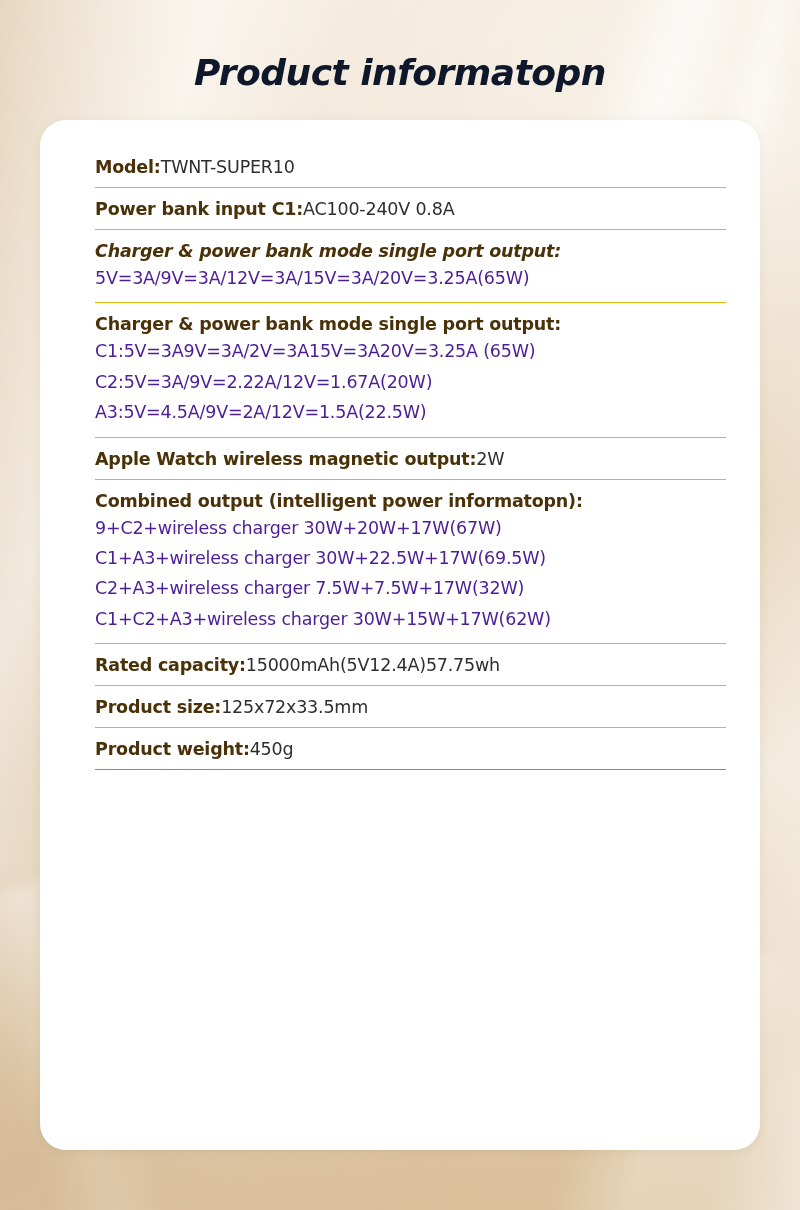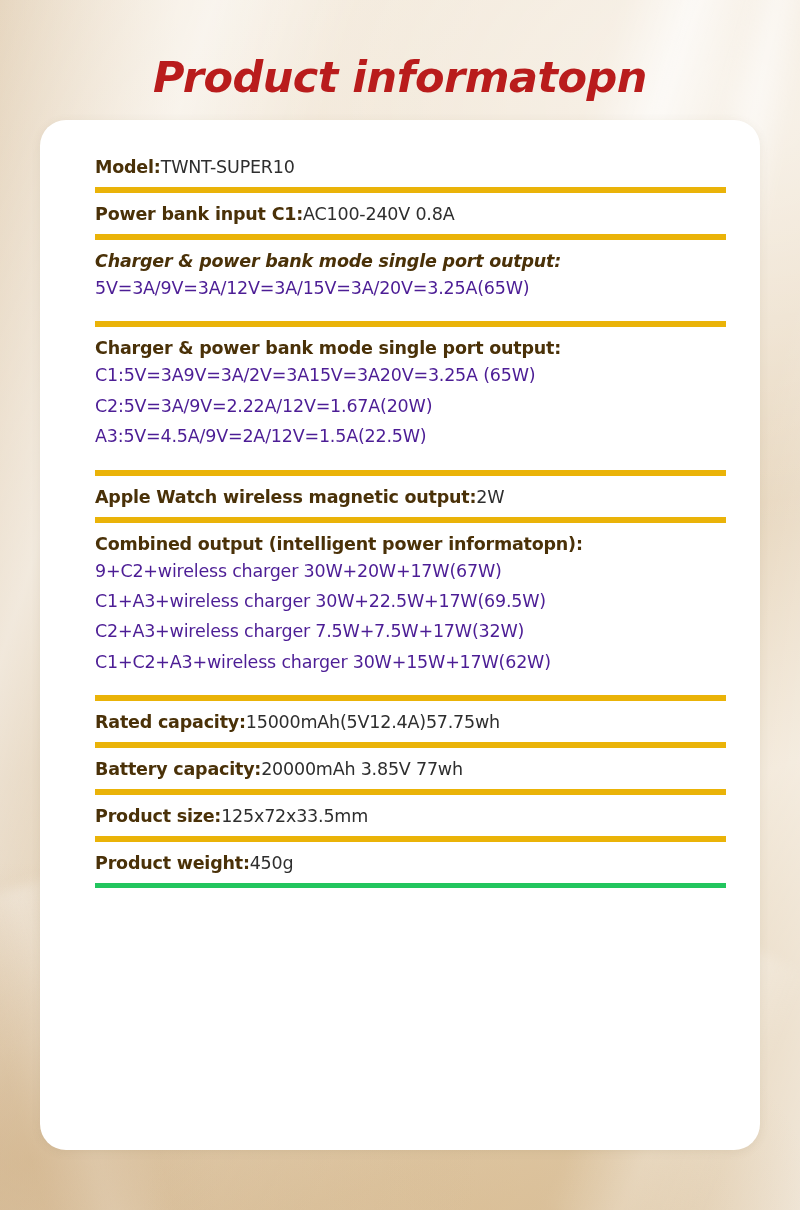--- a/index.html
+++ b/index.html
@@ -48,45 +48,45 @@
   
   .title {
     position: absolute;
     top: 52px;
     left: 0;
     width: 100%;
     text-align: center;
     font-family: "DejaVu Sans", sans-serif;
     font-weight: bold;
     font-style: italic;
-    font-size: 43px;
+    font-size: 36px;
     letter-spacing: -0.5px;
-    color: #b91c1c;
+    color: #0f172a;
   }
 
   
   .card {
     position: absolute;
     left: 40px;
     top: 120px;
     width: 720px;
     height: 1030px;
     background: #ffffff;
     border-radius: 26px;
     box-shadow: 0 2px 10px rgba(120,95,60,0.10);
     padding: 26px 34px 20px 55px;
   }
 
   .spec-list { width: 100%; }
 
   .row {
-    border-bottom: 6px solid #eab308;
+    border-bottom: 1px solid #eab308;
     padding: 11px 0 10px 0;
   }
-  .row:last-child { border-bottom: 5px solid #22c55e; }
+  .row:last-child { border-bottom: 1px solid #22c55e; }
 
   .lead {
     font-family: "DejaVu Sans", sans-serif;
     font-weight: bold;
     font-size: 17.5px;
     color: #4a3108;
     letter-spacing: -0.2px;
   }
   .lead.italic { font-style: italic; }
 
@@ -100,21 +100,21 @@
 
   .sub {
     font-family: "DejaVu Sans", sans-serif;
     font-size: 17.5px;
     color: #4c1d95;
     letter-spacing: -0.2px;
     margin-top: 5px;
     line-height: 1.45;
   }
 
-  .hdr-only { padding-bottom: 20px; }
+  .hdr-only { padding-bottom: 11px; }
 </style>
 </head>
 <body>
 
 <div class="bg">
   <div class="bg-fold f1"></div>
   <div class="bg-fold f2"></div>
   <div class="bg-fold f3"></div>
   <div class="bg-fold f4"></div>
 </div>
@@ -146,22 +146,19 @@
         <div><span class="lead">Combined output (intelligent power informatopn):</span></div>
         <div class="sub">9+C2+wireless charger 30W+20W+17W(67W)</div>
         <div class="sub">C1+A3+wireless charger 30W+22.5W+17W(69.5W)</div>
         <div class="sub">C2+A3+wireless charger 7.5W+7.5W+17W(32W)</div>
         <div class="sub">C1+C2+A3+wireless charger 30W+15W+17W(62W)</div>
       </div>
       <div class="row">
         <div><span class="lead">Rated capacity:</span><span class="val">15000mAh(5V12.4A)57.75wh</span></div>
       </div>
       <div class="row">
-        <div><span class="lead">Battery capacity:</span><span class="val">20000mAh 3.85V 77wh</span></div>
-      </div>
-      <div class="row">
         <div><span class="lead">Product size:</span><span class="val">125x72x33.5mm</span></div>
       </div>
       <div class="row">
         <div><span class="lead">Product weight:</span><span class="val">450g</span></div>
       </div>
     </div>
 </div>
 
 </body></html>

